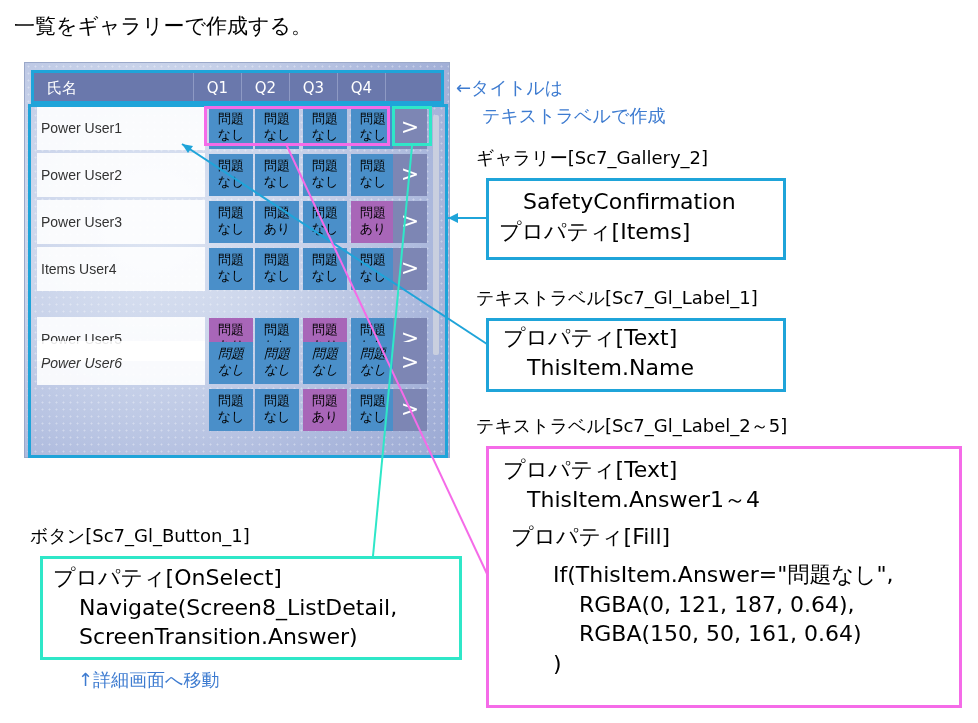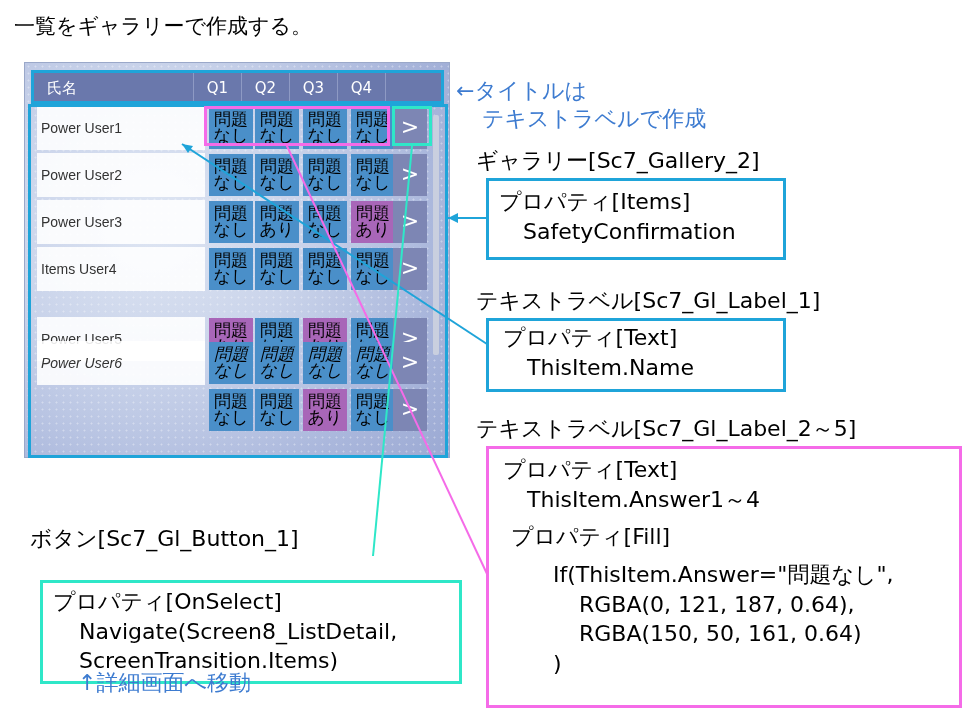--- a/index.html
+++ b/index.html
@@ -17,36 +17,36 @@
          background-size:7px 7px; opacity:0.35; }
   .hdr { position:absolute; left:8px; top:10px; width:410px; height:30px; background:#6a78ac;
          color:#fff; font-size:15px; display:flex; align-items:center; }
   .hdr .c-name { width:160px; padding-left:14px; box-sizing:border-box; }
   .hdr .c-q { width:47px; text-align:center; border-left:1px solid #8e9ac4; height:30px; line-height:30px; }
   .hdr .c-btn { flex:1; border-left:1px solid #8e9ac4; height:30px; }
 
   .row { position:absolute; left:8px; width:398px; height:46px; }
   .row .name { position:absolute; left:4px; top:1px; width:168px; height:44px; background:rgba(255,255,255,0.88);
                font-family:"Liberation Sans",sans-serif; font-size:14px; color:#333; line-height:44px; padding-left:4px; box-sizing:border-box; }
-  .row .cell { position:absolute; top:2px; width:44px; height:42px; font-size:17px; color:#000;
+  .row .cell { position:absolute; top:2px; width:44px; height:42px; font-size:13px; color:#000;
                text-align:center; line-height:16px; padding-top:4px; box-sizing:border-box; }
   .row .cell.ok { background:#4a8fc9; }
   .row .cell.ng { background:#a866b8; }
   .row .go { position:absolute; left:360px; top:2px; width:34px; height:42px; background:#7d86b4;
              color:#fff; font-size:22px; text-align:center; line-height:40px; }
   .scroll { position:absolute; left:408px; top:52px; width:6px; height:240px; background:#c9cfdf; border-radius:2px; }
 
   
   .outline { position:absolute; box-sizing:border-box; }
 
   .box { position:absolute; box-sizing:border-box; background:#fff; font-size:22px; line-height:1.35; }
   .blue { border:3px solid #1fa4d9; }
   .teal { border:3px solid #2fe7c8; }
   .pink { border:3px solid #f56be8; }
-  .lbl { position:absolute; font-size:22px; white-space:nowrap; }
+  .lbl { position:absolute; font-size:18px; white-space:nowrap; }
   .note { color:#3d7bd0; }
 </style>
 </head>
 <body>
 
 <div class="abs page-title">一覧をギャラリーで作成する。</div>
 
 <div class="abs app">
   <div class="dots"></div>
   <div class="hdr">
@@ -157,40 +157,40 @@
   <polygon points="448,218 458,213 458,223" fill="#1fa4d9"></polygon>
   <line x1="286" y1="144" x2="488" y2="576" stroke="#f56be8" stroke-width="2"></line>
   <line x1="412" y1="146" x2="373" y2="556" stroke="#2fe7c8" stroke-width="2"></line>
 </svg>
 
 <div class="lbl note" style="left:456px;top:76px;">←タイトルは</div>
 <div class="lbl note" style="left:482px;top:104px;">テキストラベルで作成</div>
 
 <div class="lbl" style="left:476px;top:146px;">ギャラリー[Sc7_Gallery_2]</div>
 <div class="box blue" style="left:486px;top:178px;width:300px;height:82px;padding:6px 10px;">
+  <div style="padding-left:24px;">SafetyConfirmation</div>
   <div>プロパティ[Items]</div>
-  <div style="padding-left:24px;">SafetyConfirmation</div>
 </div>
 
 <div class="lbl" style="left:476px;top:286px;">テキストラベル[Sc7_Gl_Label_1]</div>
 <div class="box blue" style="left:486px;top:318px;width:300px;height:74px;padding:2px 14px;">
   <div>プロパティ[Text]</div>
   <div style="padding-left:24px;">ThisItem.Name</div>
 </div>
 
 <div class="lbl" style="left:476px;top:414px;">テキストラベル[Sc7_Gl_Label_2～5]</div>
 <div class="box pink" style="left:486px;top:446px;width:476px;height:262px;padding:6px 14px;">
   <div>プロパティ[Text]</div>
   <div style="padding-left:24px;">ThisItem.Answer1～4</div>
   <div style="margin-top:8px;padding-left:8px;">プロパティ[Fill]</div>
   <div style="margin-top:8px;padding-left:50px;">If(ThisItem.Answer="問題なし",</div>
   <div style="padding-left:76px;">RGBA(0, 121, 187, 0.64),</div>
   <div style="padding-left:76px;">RGBA(150, 50, 161, 0.64)</div>
   <div style="padding-left:50px;">)</div>
 </div>
 
 <div class="lbl" style="left:30px;top:524px;">ボタン[Sc7_Gl_Button_1]</div>
-<div class="box teal" style="left:40px;top:556px;width:422px;height:104px;padding:4px 10px;margin-top:24px;">
+<div class="box teal" style="left:40px;top:556px;width:422px;height:104px;padding:4px 10px;">
   <div>プロパティ[OnSelect]</div>
   <div style="padding-left:26px;">Navigate(Screen8_ListDetail,</div>
-  <div style="padding-left:26px;">ScreenTransition.Items)</div>
+  <div style="padding-left:26px;">ScreenTransition.Answer)</div>
 </div>
 <div class="lbl note" style="left:78px;top:668px;">↑詳細画面へ移動</div>
 
 </body></html>

